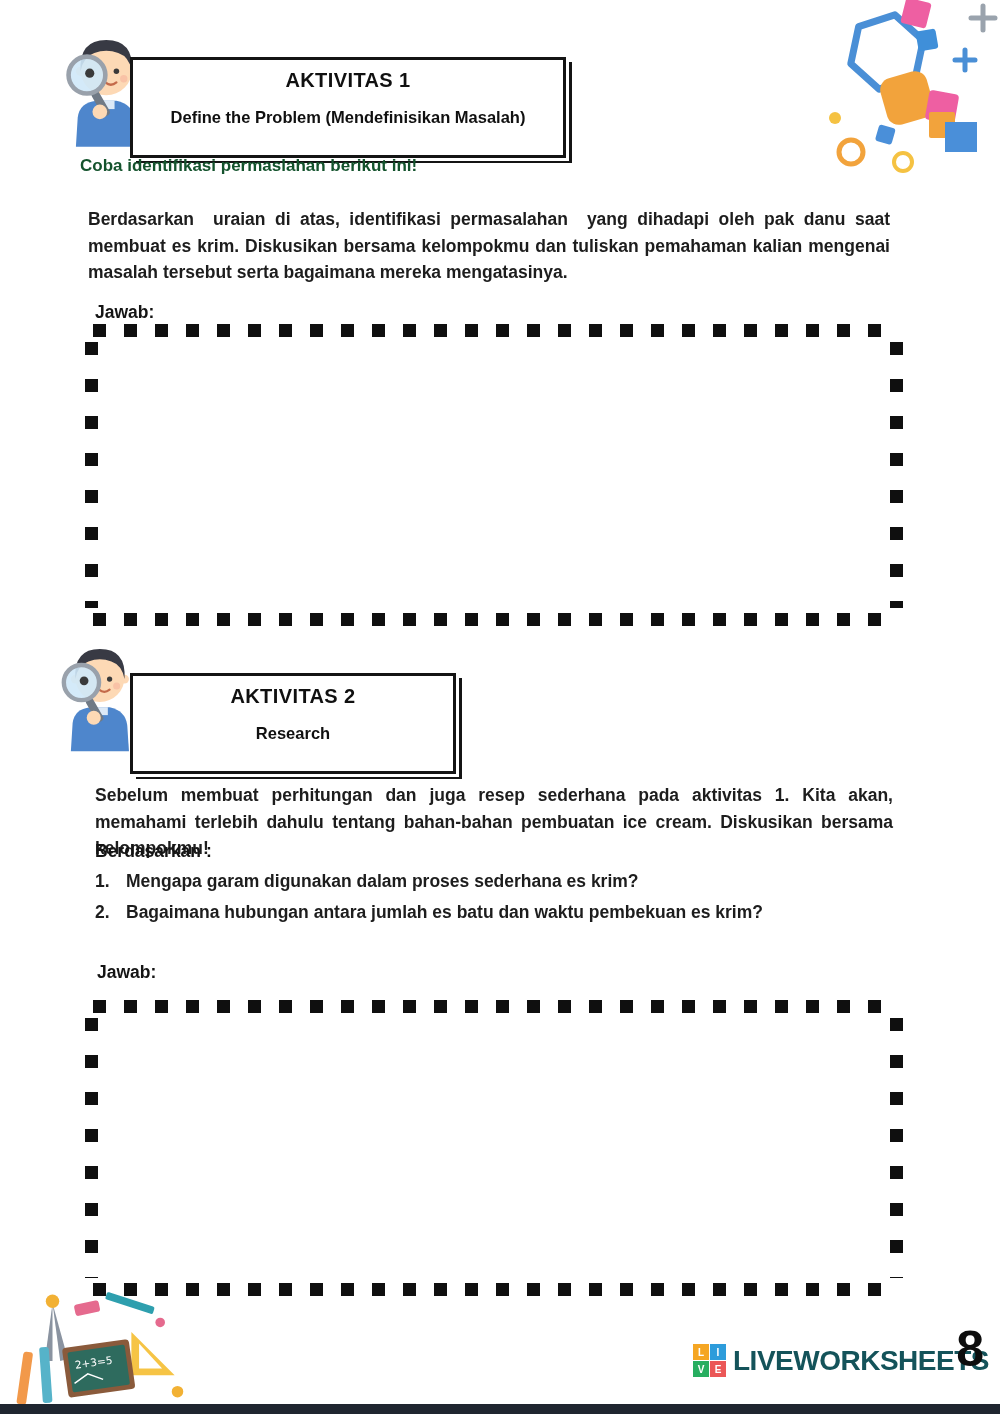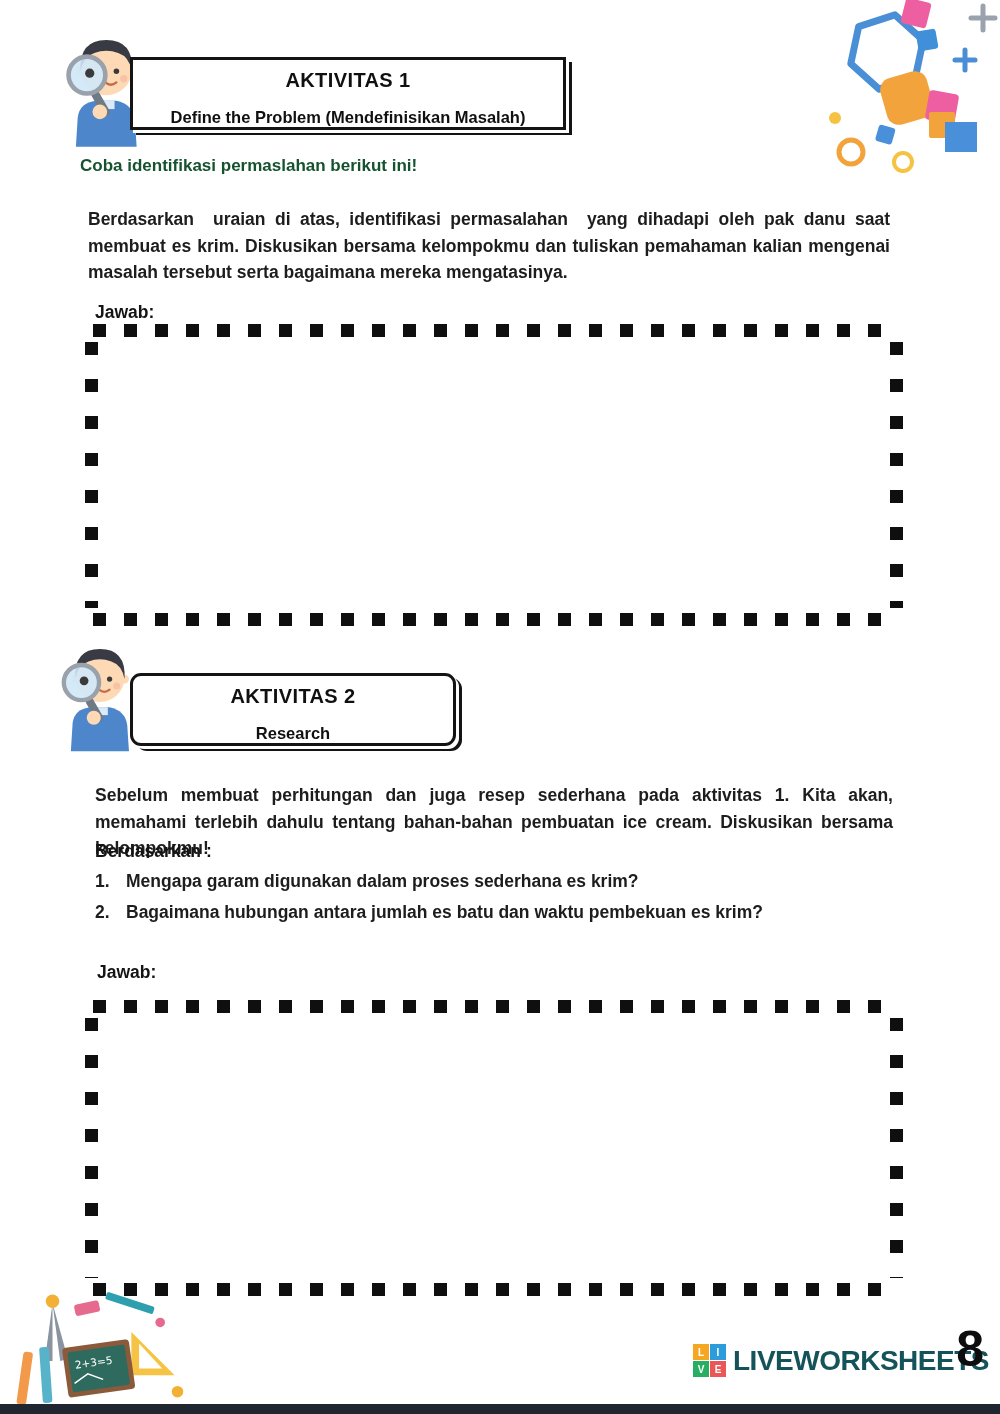--- a/index.html
+++ b/index.html
@@ -9,21 +9,21 @@
     font-family:"Liberation Sans", sans-serif; color:#1c1c1c;
   }
   .abs { position:absolute; }
 
   
   .activity-box {
     background:#fff;
     border:3px solid #141414;
     box-shadow:3px 3px 0 0 #ffffff, 6px 5px 0 0 #141414;
     text-align:center;
-    padding:9px 12px 0;
+    padding:9px 12px 28px;
   }
   .box-title { font-size:20px; font-weight:bold; letter-spacing:.4px; color:#101010; }
   .box-subtitle { font-size:16.5px; font-weight:bold; margin-top:16px; color:#101010; }
 
   .prompt { font-size:17px; font-weight:bold; color:#14532d; }
   .para {
     font-size:17.5px; font-weight:bold; line-height:1.52;
     text-align:justify; color:#1d1d1d; white-space:pre-wrap;
   }
   .label { font-size:17.5px; font-weight:bold; color:#141414; }
@@ -139,21 +139,21 @@
     <circle cx="70" cy="48" r="3" fill="#3a3a3a"></circle>
     <path d="M58 60 Q64 65 70 60" stroke="#c46a4a" stroke-width="2.5" fill="none" stroke-linecap="round"></path>
     <circle cx="78" cy="56" r="4" fill="#f7b8a0" opacity="0.7"></circle>
     <rect x="42" y="70" width="9" height="30" rx="4" fill="#707a86" transform="rotate(-30 46 72)"></rect>
     <circle cx="38" cy="52" r="20" fill="#cfe8f8" fill-opacity="0.9" stroke="#99a1ab" stroke-width="5"></circle>
     <circle cx="41" cy="50" r="5" fill="#3a3a3a"></circle>
     <circle cx="52" cy="92" r="8" fill="#fdd9b5"></circle>
   </svg>
 </div>
 
-<div class="abs activity-box" style="left:130px; top:673px; width:326px;border-radius:11px;">
+<div class="abs activity-box" style="left:130px; top:673px; width:326px;">
   <div class="box-title">AKTIVITAS 2</div>
   <div class="box-subtitle">Research</div>
 </div>
 
 <p class="abs para" style="left:95px; top:757px; width:798px;margin-top:25px;">Sebelum membuat perhitungan dan juga resep sederhana pada aktivitas 1. Kita akan, memahami terlebih dahulu tentang bahan-bahan pembuatan ice cream. Diskusikan bersama kelompokmu!</p>
 
 <div class="abs label" style="left:95px; top:841px;">Berdasarkan :</div>
 
 <div class="abs" style="left:95px; top:868px; width:800px;">
   <div class="q-row">

